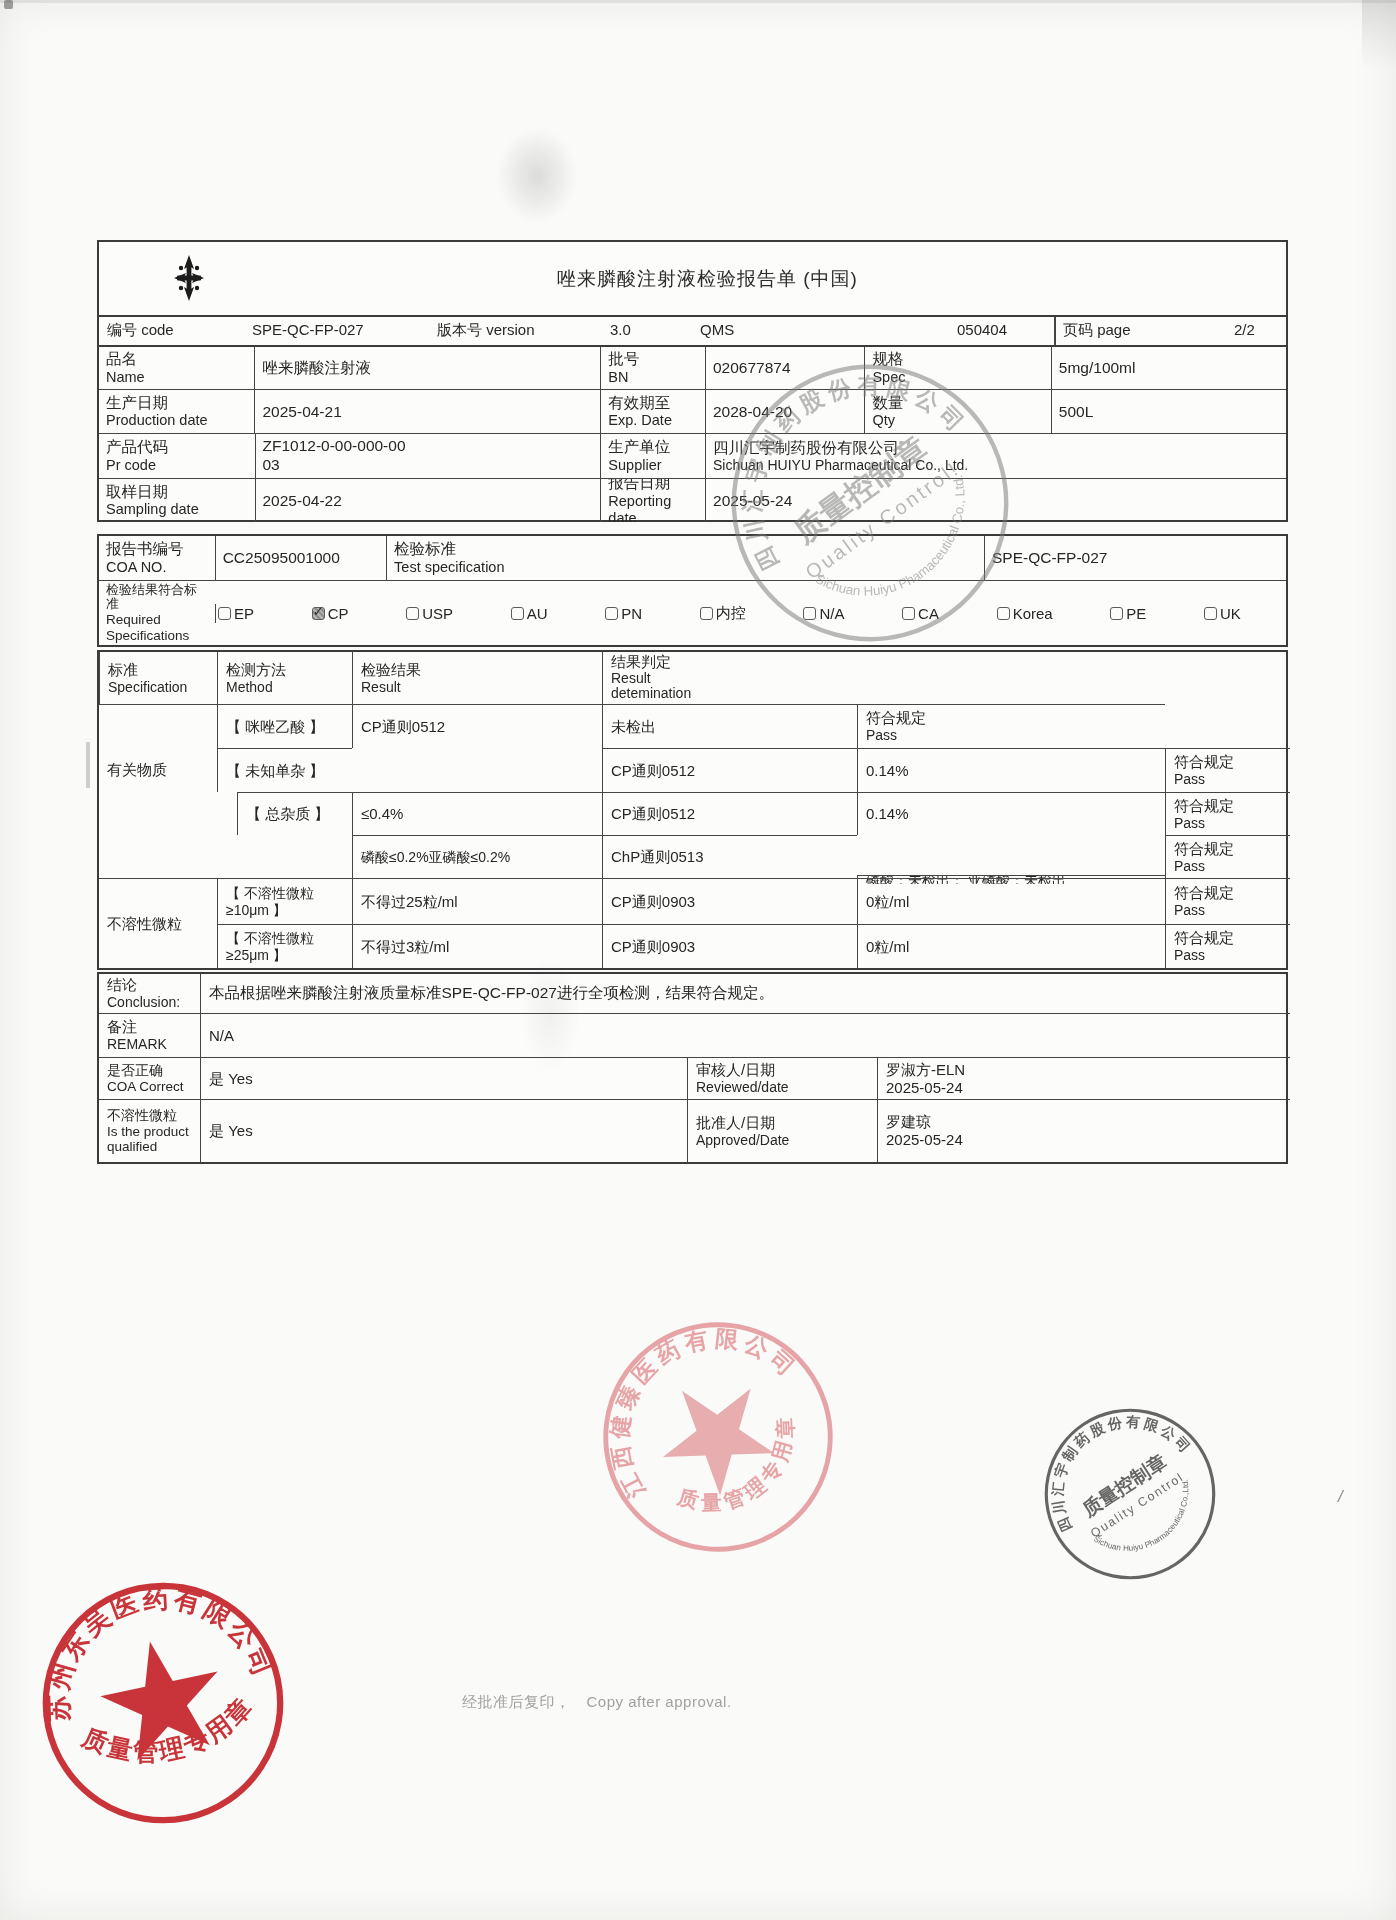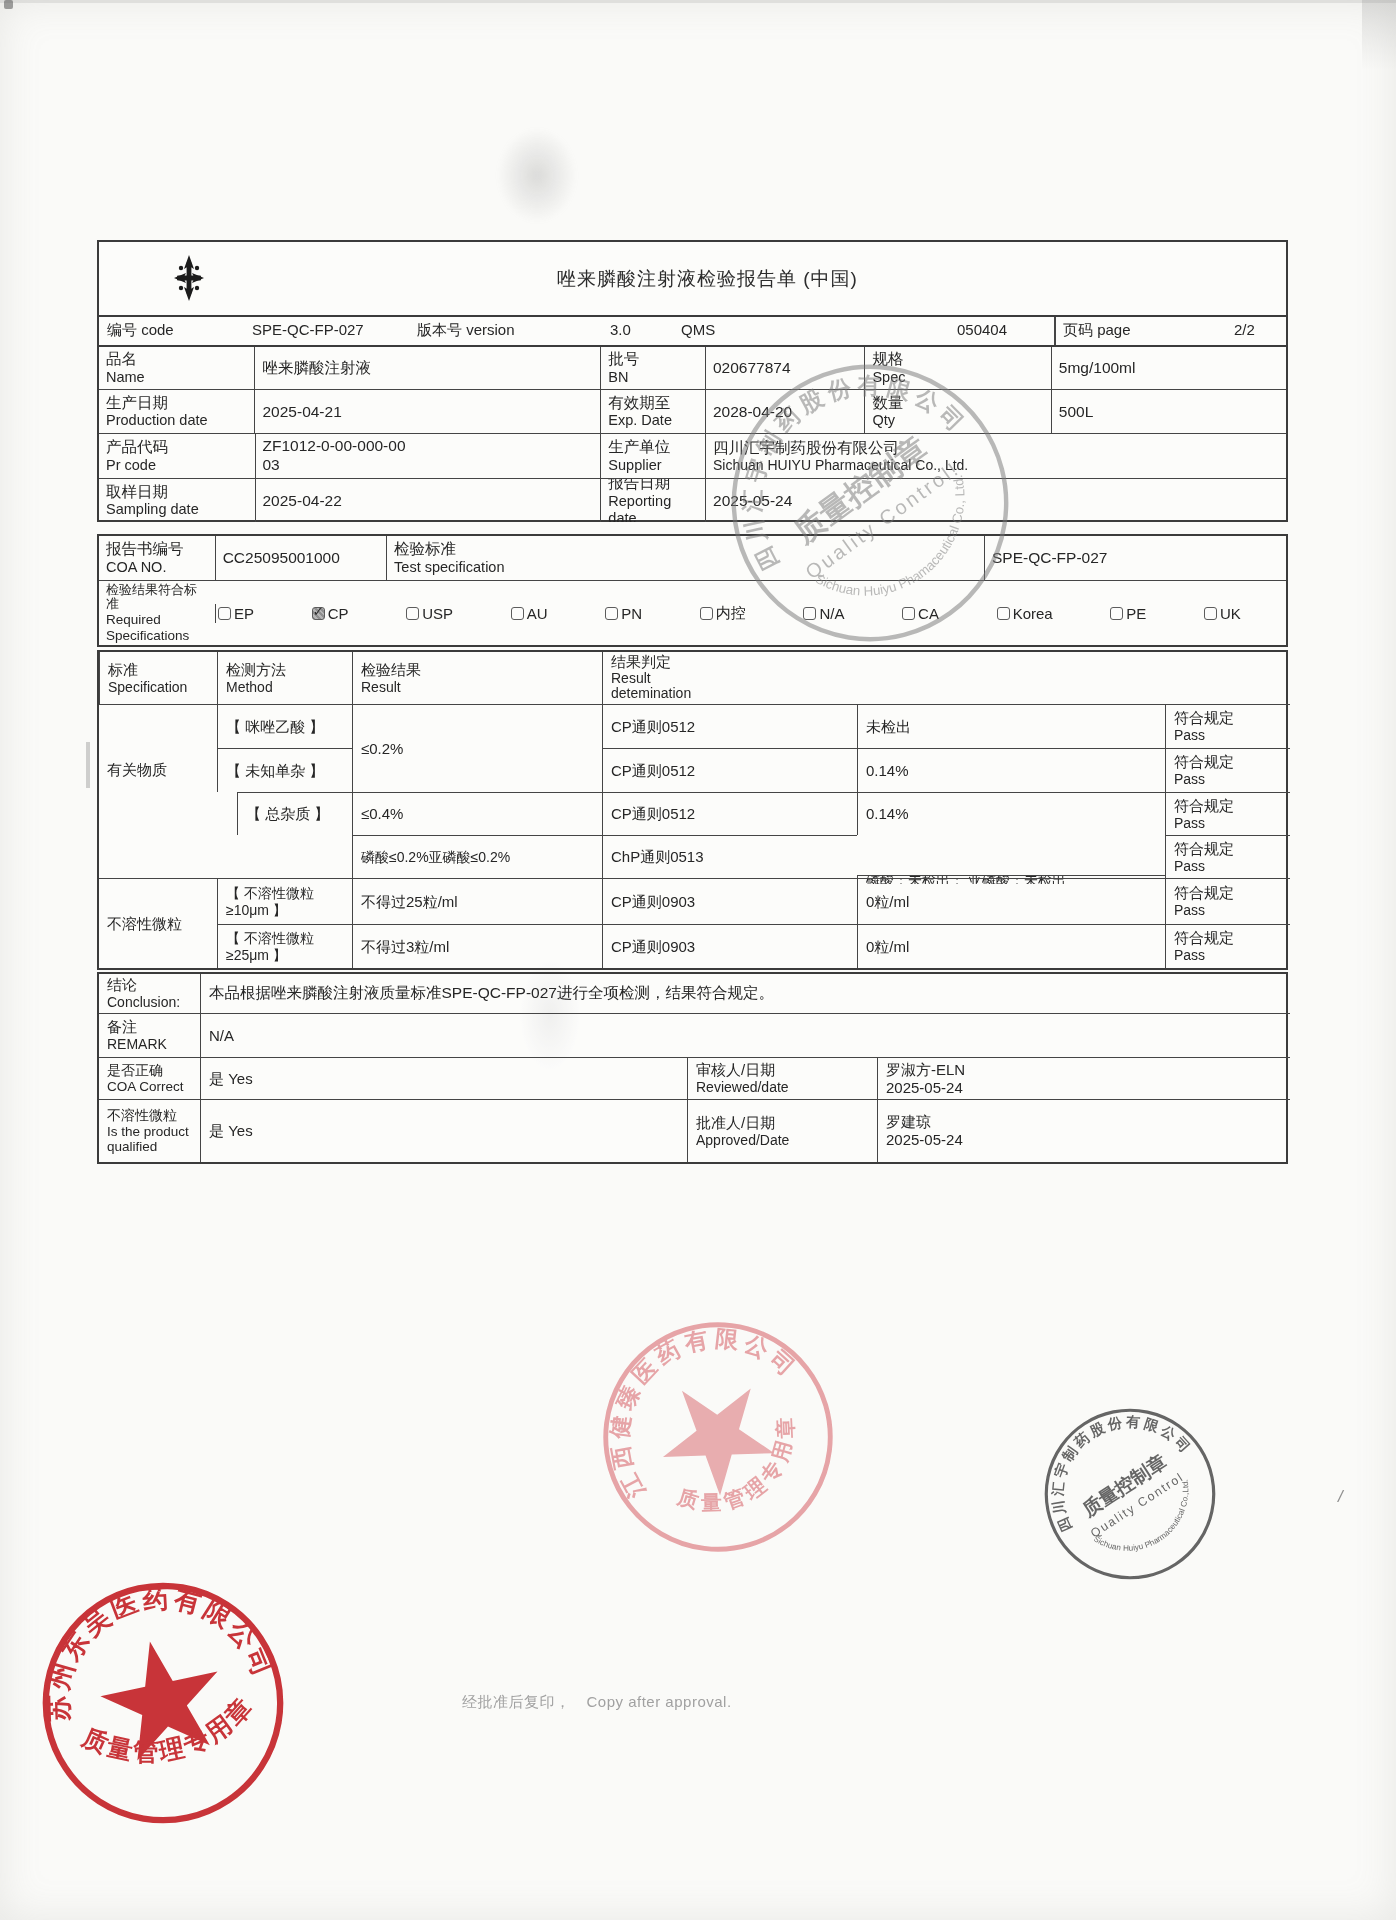--- a/index.html
+++ b/index.html
@@ -89,23 +89,23 @@
               <circle cx="27" cy="34" r="2.2"></circle>
           </g>
         </svg>
       </div>
       <div class="doc-title">唑来膦酸注射液检验报告单 (中国)</div>
     </div>
 
     <div class="code-row">
       <span style="left:8px">编号 code</span>
       <span style="left:153px">SPE-QC-FP-027</span>
-      <span style="left:318px">版本号 version</span>
+      <span style="left:338px">版本号 version</span>
       <span style="left:511px">3.0</span>
-      <span style="left:582px">QMS</span>
+      <span style="left:601px">QMS</span>
       <span style="left:858px">050404</span>
       <div class="code-div"></div>
       <span style="left:964px">页码 page</span>
       <span style="left:1135px">2/2</span>
     </div>
 
     <div class="trow" style="height:44px;border-top:2px solid #3b3b3b;">
       <div class="tc lab w-c1">
           <span class="zh">品名</span>
           <span class="en">Name</span>
@@ -259,21 +259,20 @@
     <div class="pc nt lab" style="line-height:1.1;">
         <span class="zh">结果判定</span>
         <span class="en">Result</span>
         <span class="en">detemination</span>
       </div>
 
     <div class="pc nl" style="grid-row:2/5;font-size:15px;">有关物质</div>
     <div class="pc" style="grid-row:2;">
         <span class="zh">【 咪唑乙酸 】</span>
       </div>
-    <div class="pc value spec-span" style="grid-row:2/4;">≤0.2%</div>
     <div class="pc value" style="grid-row:2;">CP通则0512</div>
     <div class="pc value" style="grid-row:2;">未检出</div>
     <div class="pc" style="grid-row:2;">
         <span class="zh">符合规定</span>
         <span class="en">Pass</span>
       </div>
 
     <div class="pc" style="grid-row:3;grid-column:2;">
         <span class="zh">【 未知单杂 】</span>
       </div>

